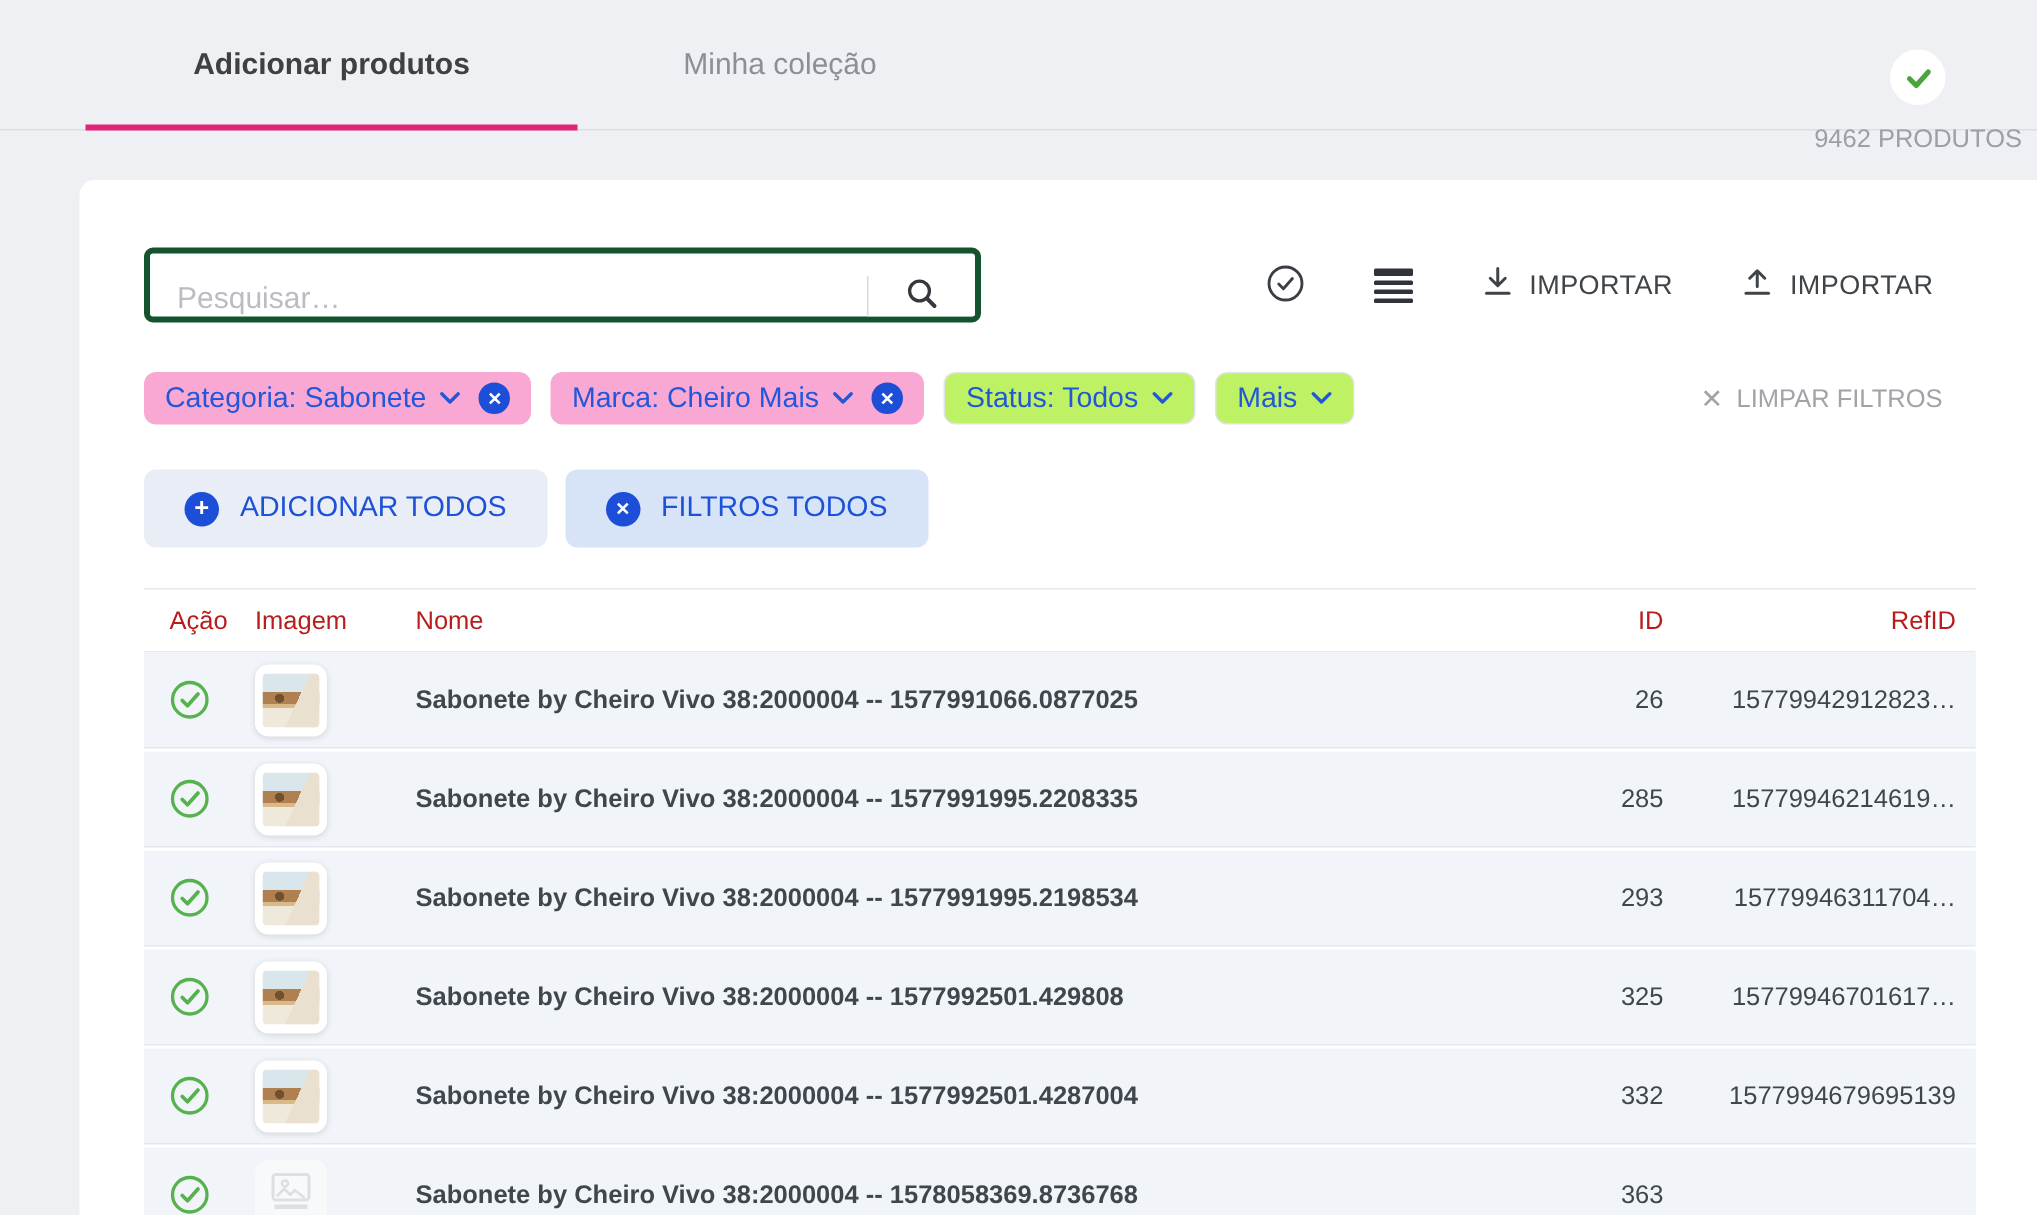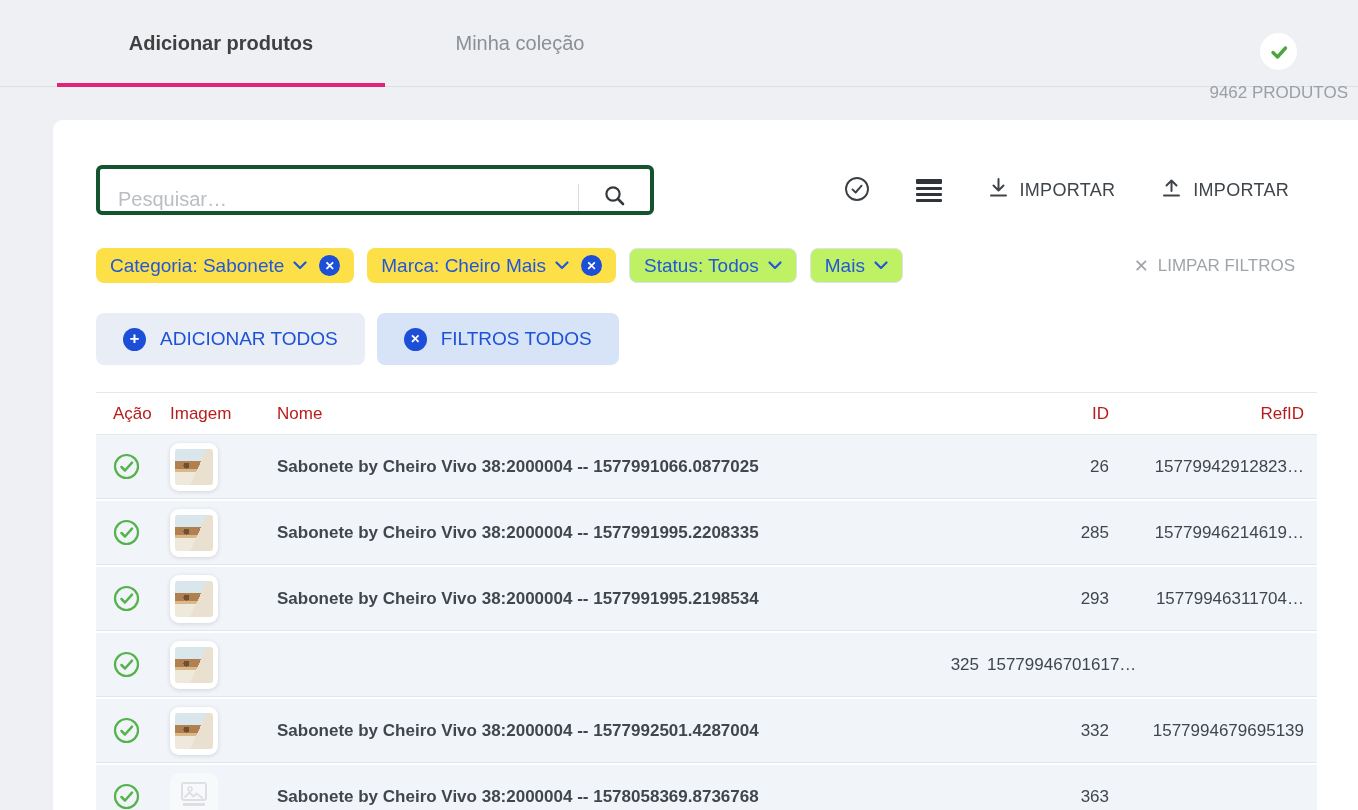--- a/index.html
+++ b/index.html
@@ -35,21 +35,21 @@
   .tool-group { margin-left:auto; margin-right:28px; display:flex; align-items:center; gap:46px; }
   .icon-btn { background:none; border:none; cursor:pointer; display:flex; align-items:center; }
   .txt-btn { background:none; border:none; cursor:pointer; display:flex; align-items:center; gap:11px; font-family:"Liberation Sans", sans-serif; font-size:18px; color:#3f4449; letter-spacing:.3px; }
   .lines-icon { display:flex; flex-direction:column; gap:3px; width:26px; }
   .lines-icon i { display:block; height:3px; background:#30343a; border-radius:1px; }
   .lines-icon i:first-child { height:5px; }
 
   
   .filters-row { margin-top:33px; display:flex; align-items:center; gap:13px; width:1221px; }
   .chip { display:flex; align-items:center; height:35px; padding:0 14px; border-radius:8px; font-size:19px; color:#2257d9; cursor:pointer; }
-  .chip-filled { background:#fde047; }
+  .chip-filled { background:#f9a8d4; }
   .chip-outline { background:#bef264; border:1px solid #dfe3e8; }
   .chip .chev { margin-left:9px; display:flex; }
   .x-circle { width:21px; height:21px; margin-left:12px; border-radius:50%; background:#1d4ed8; color:#fff; font-size:12px; font-weight:bold; display:flex; align-items:center; justify-content:center; cursor:pointer; }
   .clear-filters { margin-left:auto; margin-right:22px; display:flex; align-items:center; gap:9px; color:#a0a4a9; font-size:17px; cursor:pointer; }
   .clear-x { font-size:18px; }
 
   
   .bulk-row { margin-top:30px; display:flex; gap:12px; }
   .bulk-btn { display:flex; align-items:center; gap:14px; height:52px; padding:0 27px; border:none; border-radius:8px; font-family:"Liberation Sans", sans-serif; font-size:19px; color:#1d51d8; cursor:pointer; }
   .bulk-add { background:#e9eef6; }
@@ -276,20 +276,21 @@
               <circle cx="13.5" cy="13.5" r="11.5" fill="none" stroke="#55b24c" stroke-width="2.2"></circle>
               <path d="M8.5 14l3.5 3.5 7-7.8" fill="none" stroke="#55b24c" stroke-width="2.5" stroke-linecap="round" stroke-linejoin="round"></path>
             </svg>
       </span>
         </span>
       <span>
           <span class="thumb">
             <span class="ph"></span>
           </span>
         </span>
+      <span class="c-name t-name">Sabonete by Cheiro Vivo 38:2000004 -- 1577992501.429808</span>
       <span class="c-id">325</span>
       <span class="c-refid">15779946701617…</span>
     </div>
 
     <div class="t-row">
       <span class="c-action">
           <span class="row-check">
         <svg width="27" height="27" viewBox="0 0 27 27">
               <circle cx="13.5" cy="13.5" r="11.5" fill="none" stroke="#55b24c" stroke-width="2.2"></circle>
               <path d="M8.5 14l3.5 3.5 7-7.8" fill="none" stroke="#55b24c" stroke-width="2.5" stroke-linecap="round" stroke-linejoin="round"></path>

